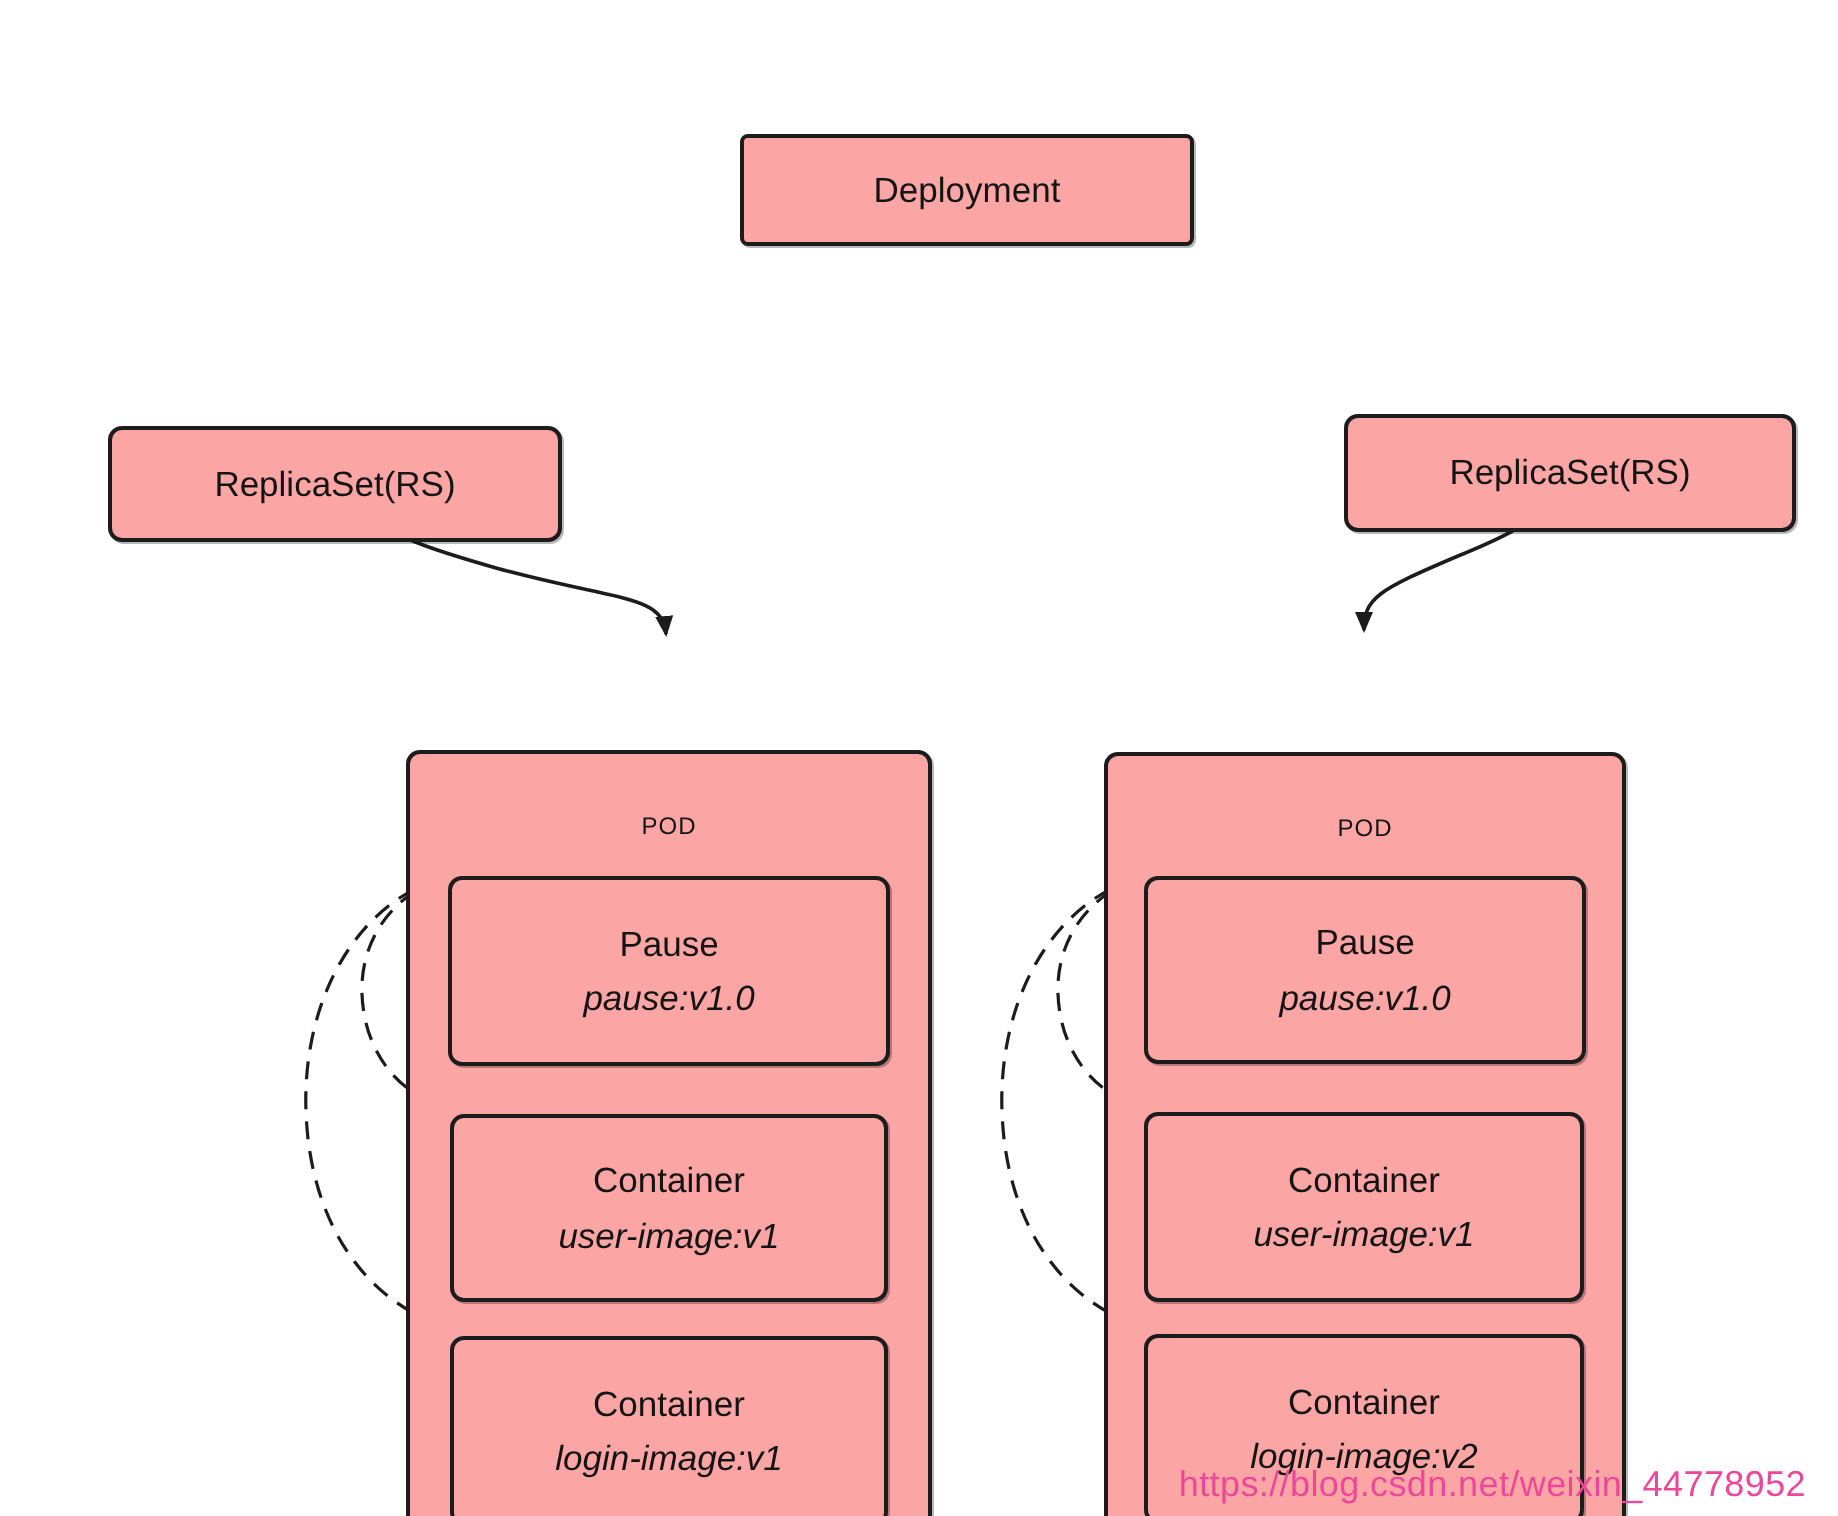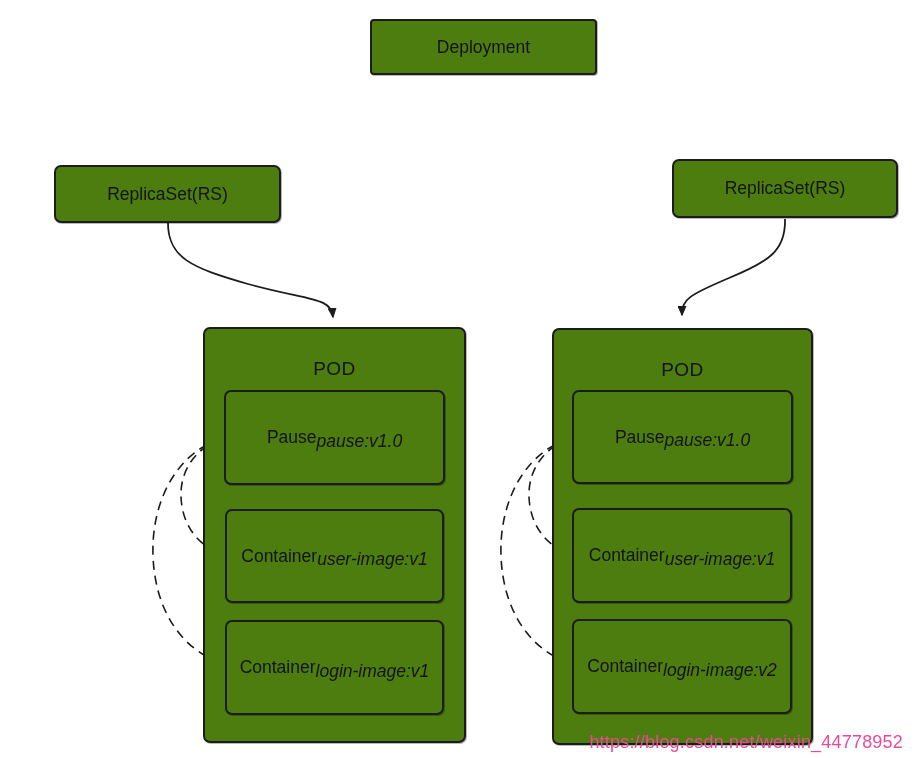--- a/index.html
+++ b/index.html
@@ -16,46 +16,47 @@
     overflow: hidden;
   }
   .arrow-layer {
     position: absolute;
     left: 0; top: 0;
     width: 919px; height: 758px;
     pointer-events: none;
   }
   .box {
     position: absolute;
-    background: #4d7c0f;
+    background: #fca5a5;
     border: 2px solid #1c1c1c;
     border-radius: 7px;
     box-shadow: 1px 1px 0 rgba(0,0,0,0.28);
     display: flex;
     align-items: center;
     justify-content: center;
     text-align: center;
     color: #141414;
     font-size: 17.5px;
     box-sizing: border-box;
+    margin-top: 48px;
   }
   .box.simple { border-radius: 4px; }
   .pod {
     justify-content: flex-start;
     align-items: center;
     flex-direction: column;
   }
   .pod-label {
     margin-top: 29px;
-    font-size: 19px;
+    font-size: 12px;
     color: #141414;
     letter-spacing: 0.5px;
   }
   .inner .line2 { display: block; margin-top: 7px; font-style: italic; }
-  .inner { line-height: 1.15; }
+  .inner { flex-direction: column; line-height: 1.15; }
   .watermark {
     position: absolute;
     top: 732px;
     right: 16px;
     font-size: 18px;
     letter-spacing: 0.2px;
     color: #ec4899;
     white-space: nowrap;
   }
 </style>

